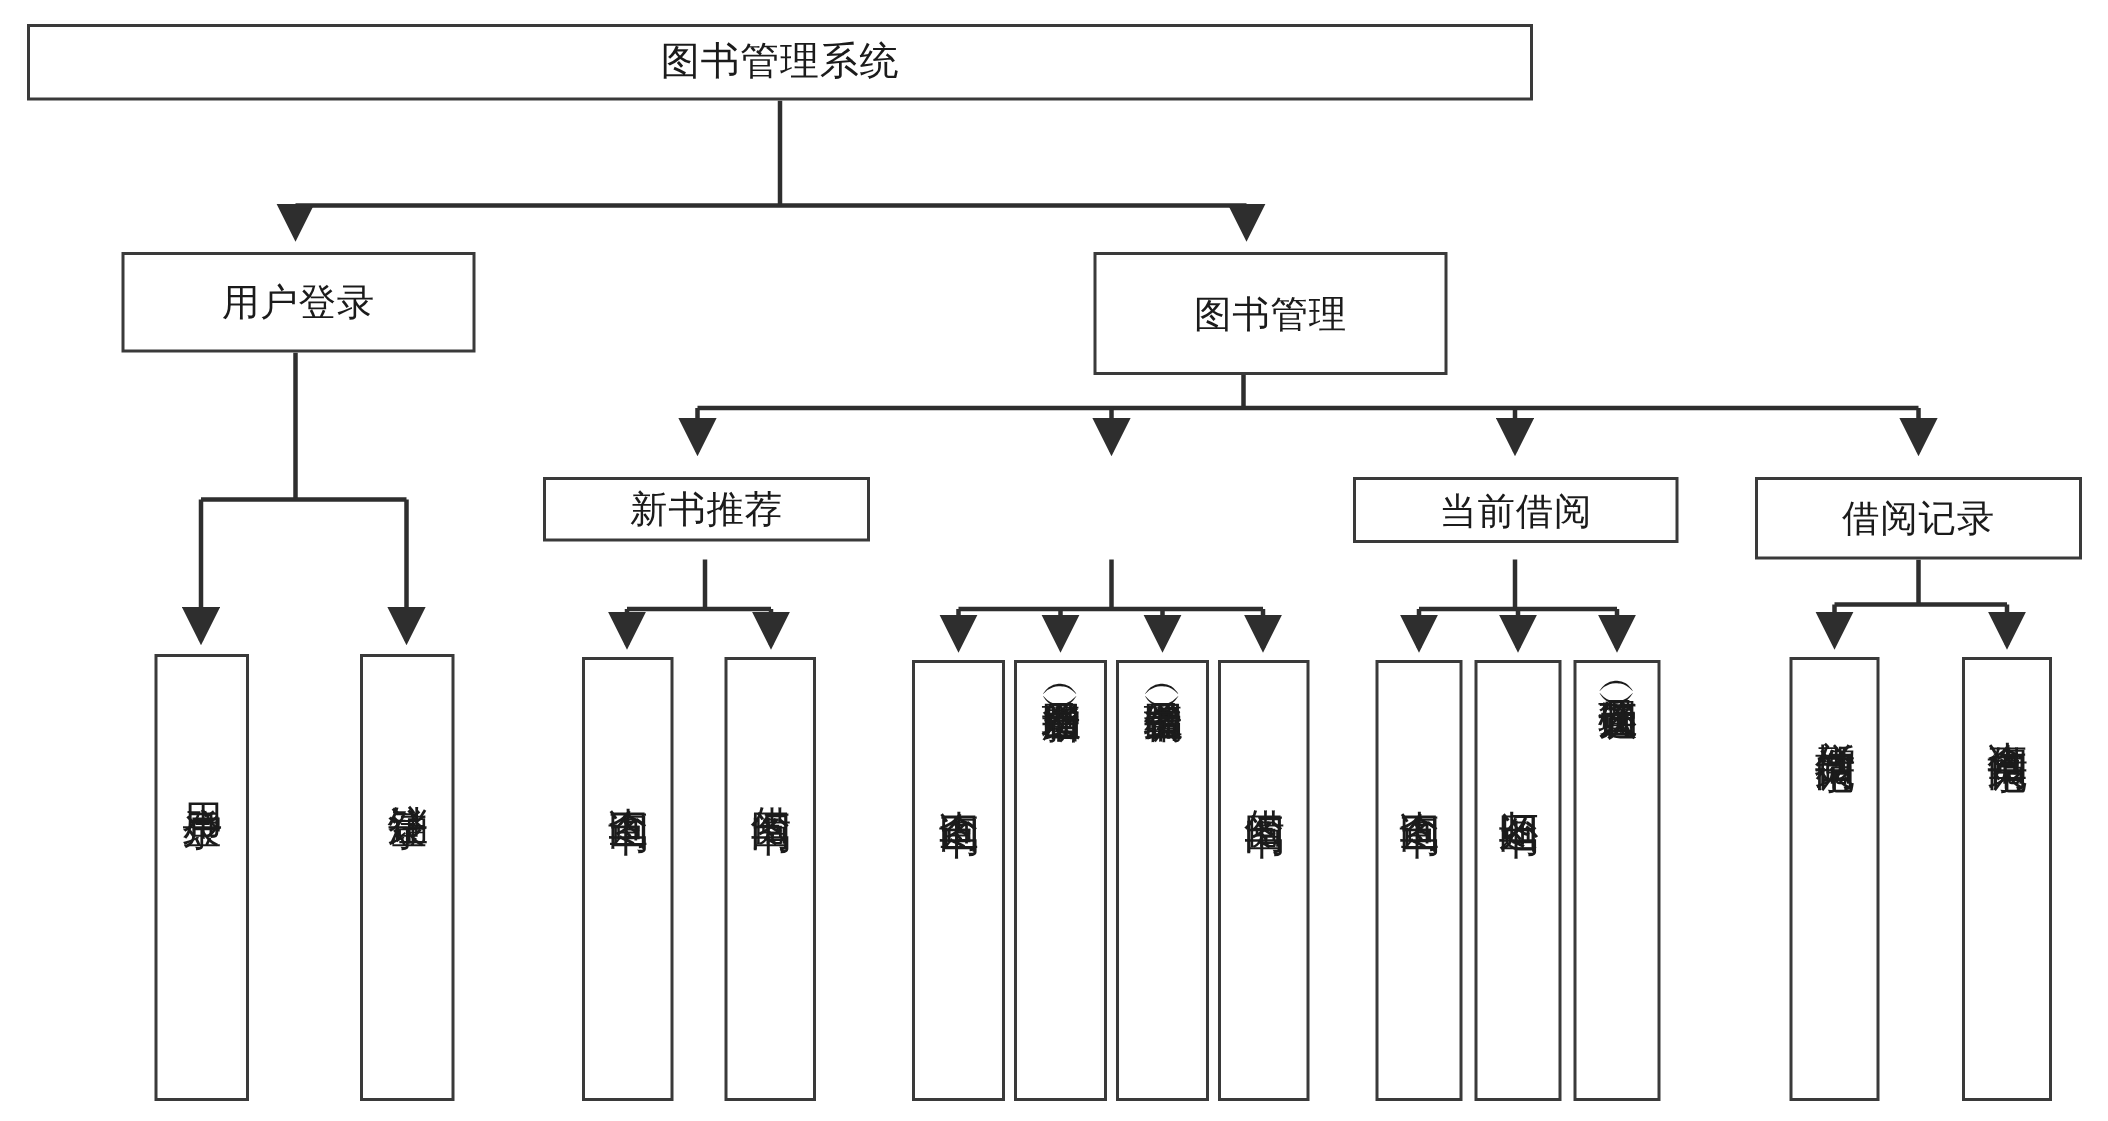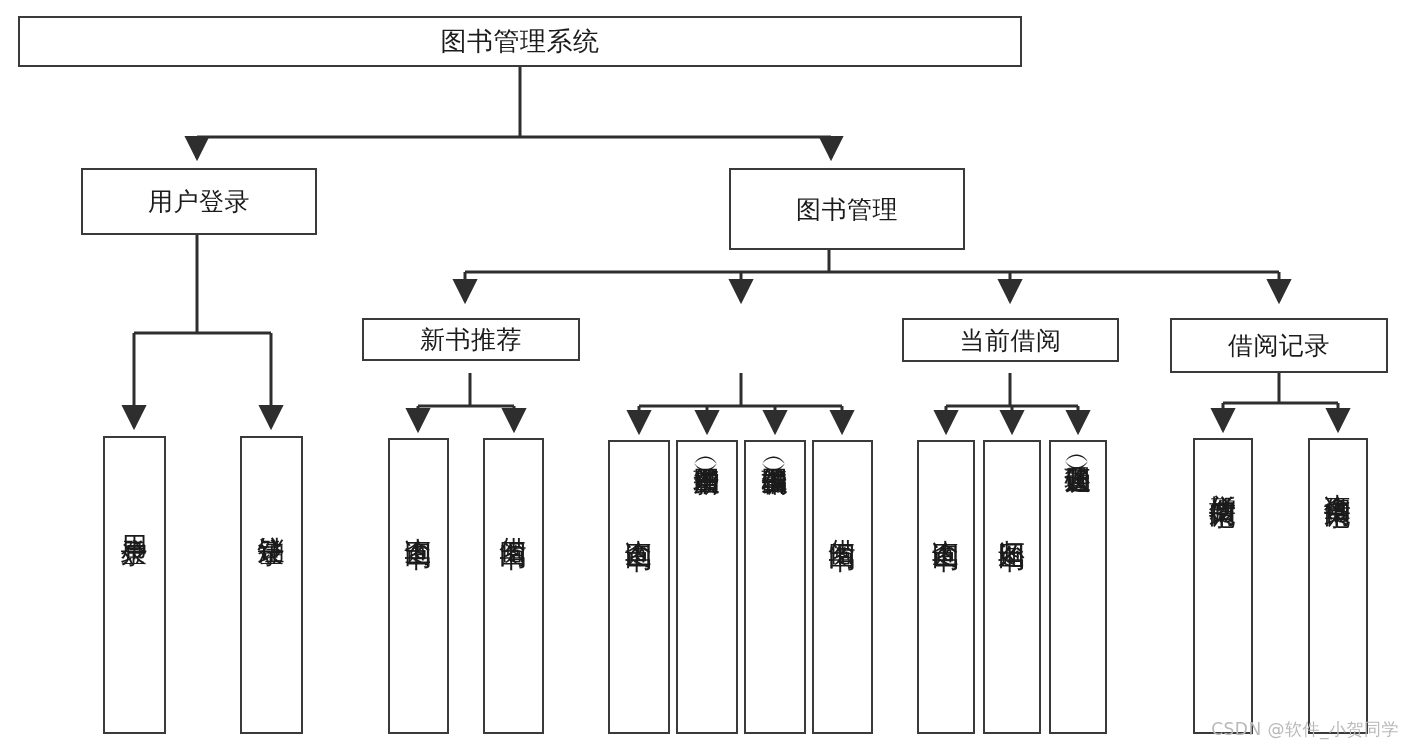--- a/index.html
+++ b/index.html
@@ -184,14 +184,13 @@
     <span class="lbl">确认归还（管理员）</span>
   </div>
 
   <div class="node vert" style="left:1193px;top:438px;width:60px;height:296px;padding-top:32px;">
     <span class="lbl">新增借阅记录</span>
   </div>
   <div class="node vert" style="left:1308px;top:438px;width:60px;height:296px;padding-top:32px;">
     <span class="lbl">查询借阅记录</span>
   </div>
 
-  <div id="watermark">CSDN @软件_小贺同学</div>
 </div>
 
 </body></html>

